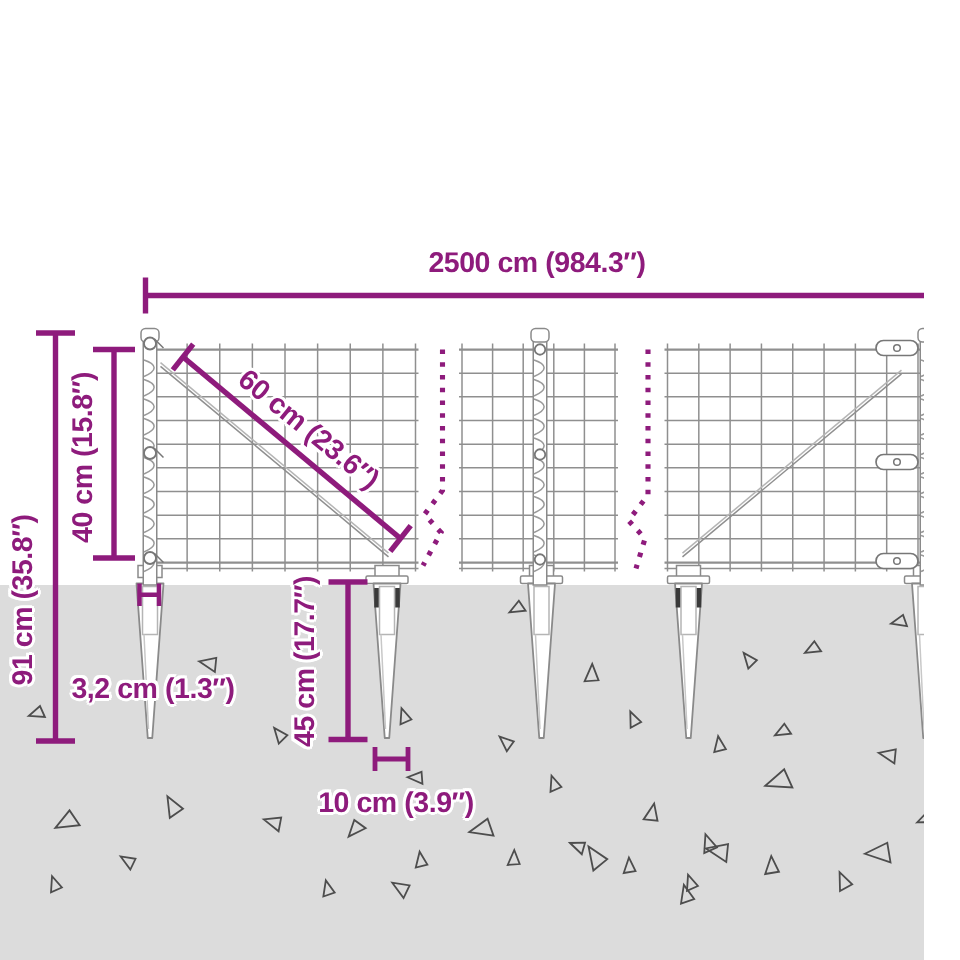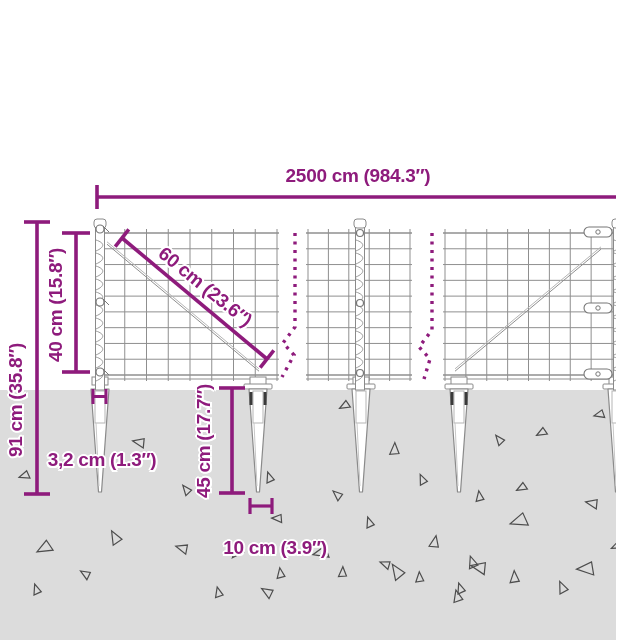--- a/index.html
+++ b/index.html
@@ -279,14 +279,14 @@
   <div class="dim-label rot-ccw" style="left:16px;top:400px;">91 cm (35.8″)</div>
 
   <div class="dim-label rot-ccw" style="left:56px;top:305px;">40 cm (15.8″)</div>
 
   <div class="dim-label rot-diag" style="left:205px;top:287px;">60 cm (23.6″)</div>
 
   <div class="dim-label" style="left:102px;top:418px;margin-top:42px;">3,2 cm (1.3″)</div>
 
   <div class="dim-label rot-ccw" style="left:204px;top:441px;">45 cm (17.7″)</div>
 
-  <div class="dim-label" style="left:264px;top:548px;margin-left:11px;">10 cm (3.9″)</div>
+  <div class="dim-label" style="left:264px;top:536px;">10 cm (3.9″)</div>
 </div>
 
 </body></html>

